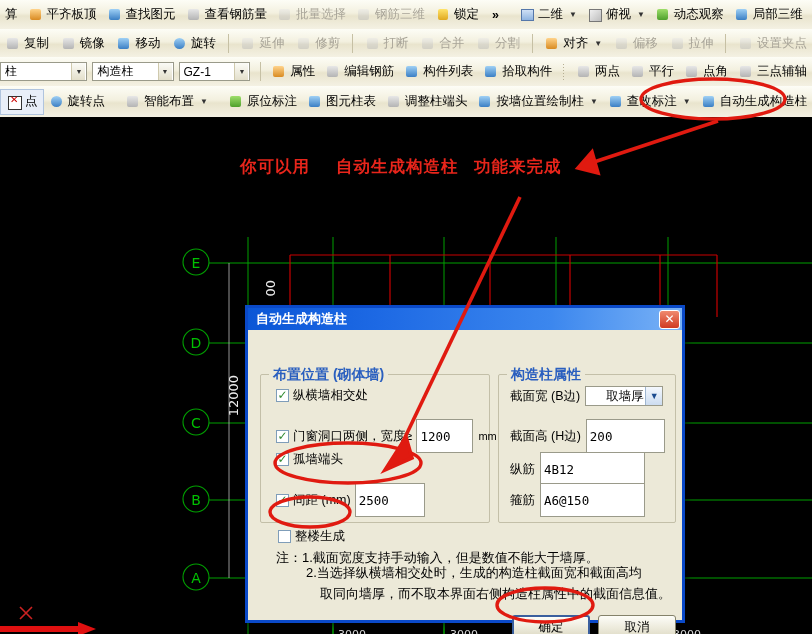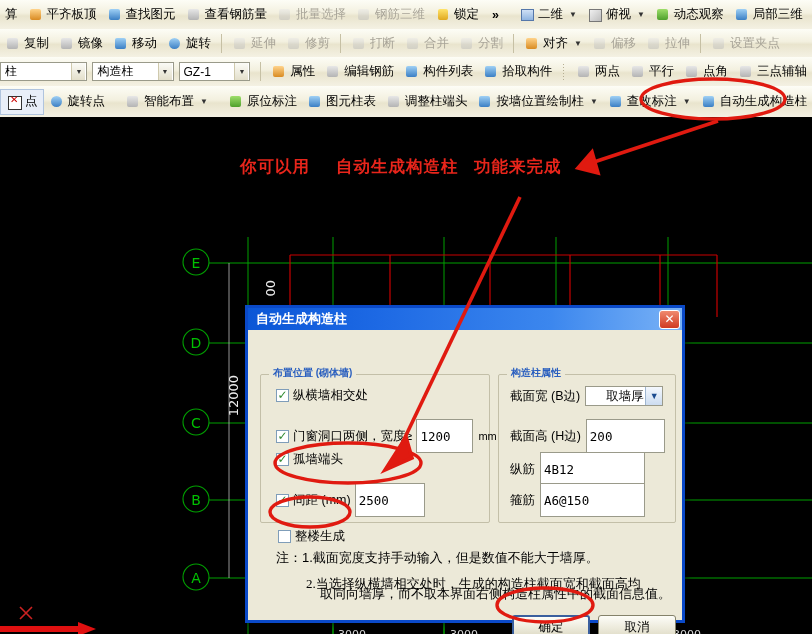--- a/index.html
+++ b/index.html
@@ -13,21 +13,21 @@
   
   .toolbar{
     position:absolute;left:0;width:812px;
     background:linear-gradient(#fdfdf6 0%,#f3f0df 45%,#e9e4cd 55%,#f4f1e3 100%);
     border-bottom:1px solid #c9c3a6;
     display:flex;align-items:center;
     white-space:nowrap;overflow:hidden;
     font-size:12.5px;color:#000;
   }
   #tb1{top:0;height:29px;}
-  #tb2{top:29px;height:28px;}
+  #tb2{top:29px;height:28px;justify-content:space-between;}
   #tb3{top:57px;height:29px;}
   #tb4{top:86px;height:31px;border-bottom:none;}
 
   .tbtn{display:inline-flex;align-items:center;gap:3px;padding:1px 5px;height:22px;cursor:default;}
   .tbtn.dis{color:#a8a498;}
   .tbtn.sel{border:1px solid #b0c4de;background:#e8eef8;}
   .sep{display:inline-block;width:1px;height:19px;background:#c6c0a4;margin:0 5px;}
   .gripsep{display:inline-block;width:4px;height:18px;margin:0 5px;
     background-image:radial-gradient(#b5ae92 0.7px,transparent 0.8px);
     background-size:3px 3px;}
@@ -79,21 +79,21 @@
   #closeBtn{
     width:19px;height:17px;border:1px solid #fff;border-radius:3px;
     background:linear-gradient(#f08a6e,#d03a22);color:#fff;font-size:12px;font-weight:bold;
     display:flex;align-items:center;justify-content:center;cursor:default;
   }
   #dlgBody{position:relative;height:294px;}
 
   .grp{position:absolute;border:1px solid #c3bfa8;background:transparent;border-radius:2px;}
   .grp > .lg{
     position:absolute;top:-9px;left:8px;background:#ece9d8;padding:0 4px;
-    color:#2a5fbf;font-size:10px;font-weight:bold;
+    color:#2a5fbf;font-size:14px;font-weight:bold;
   }
   #grpLeft{left:12px;top:44px;width:228px;height:147px;}
   #grpRight{left:250px;top:44px;width:176px;height:147px;}
 
   .row{position:absolute;display:flex;align-items:center;font-size:12.5px;color:#000;white-space:nowrap;}
   .cb{
     width:13px;height:13px;border:1px solid #7f9db9;background:#fff;box-sizing:border-box;
     display:inline-flex;align-items:center;justify-content:center;margin-right:4px;flex:0 0 auto;
   }
   .cb.on:after{content:"\2713";color:#2f8a2f;font-size:12px;line-height:11px;font-weight:bold;}
@@ -548,21 +548,21 @@
         <span>箍筋</span>
         <input class="tf" style="width: 105px; margin-left: 5px; height: 20px;" value="A6@150">
       </div>
 
       <div class="row" style="left:30px;top:198px;">
         <span class="cb"></span>
         <span>整楼生成</span>
       </div>
 
       <div class="note" style="left:28px;top:220px;">注：1.截面宽度支持手动输入，但是数值不能大于墙厚。</div>
-      <div class="note" style="left:58px;top:246px;font-family:Liberation Serif, serif;">2.当选择纵横墙相交处时，生成的构造柱截面宽和截面高均</div>
+      <div class="note" style="left:58px;top:235px;">2.当选择纵横墙相交处时，生成的构造柱截面宽和截面高均</div>
       <div class="note" style="left:72px;top:256px;">取同向墙厚，而不取本界面右侧构造柱属性中的截面信息值。</div>
 
       <div class="dbtn def" style="left:264px;top:285px;">
         <span>确定</span>
       </div>
       <div class="dbtn" style="left:350px;top:285px;">
         <span>取消</span>
       </div>
     </div>
   </div>

